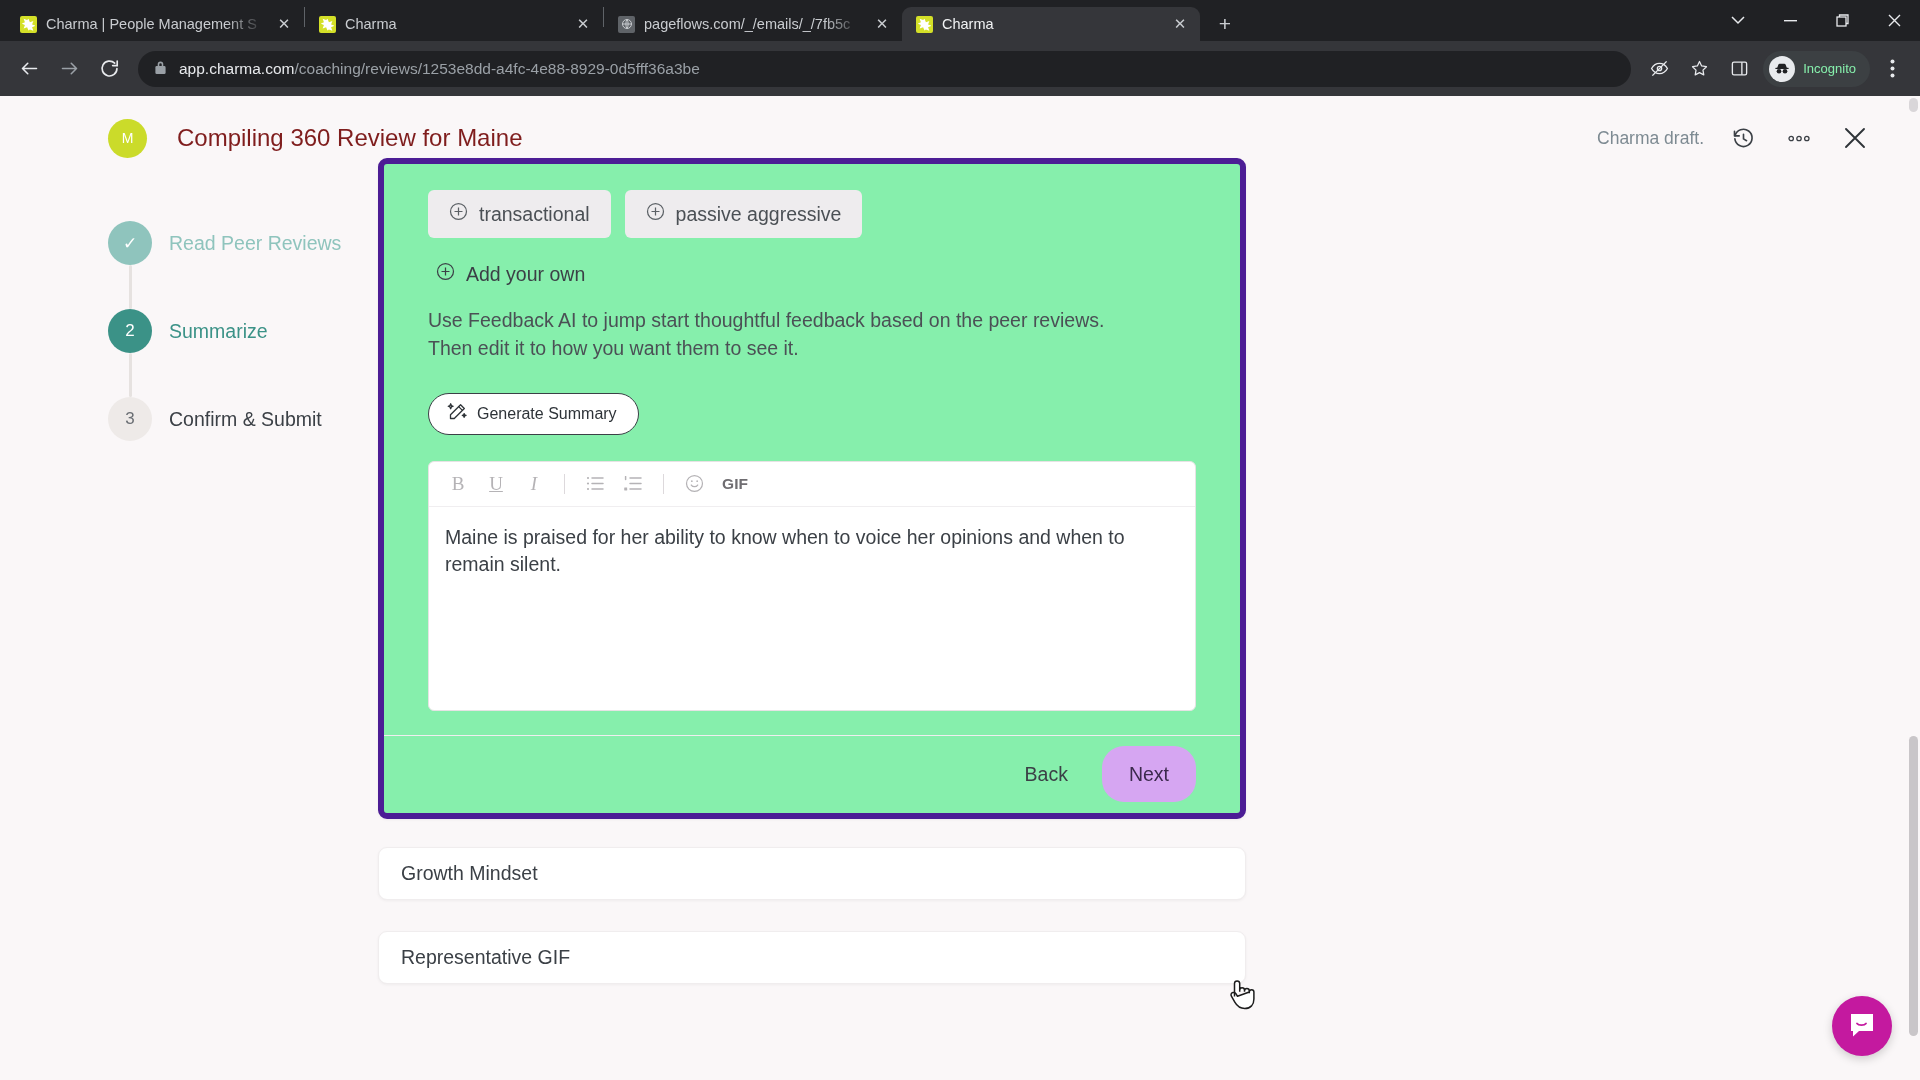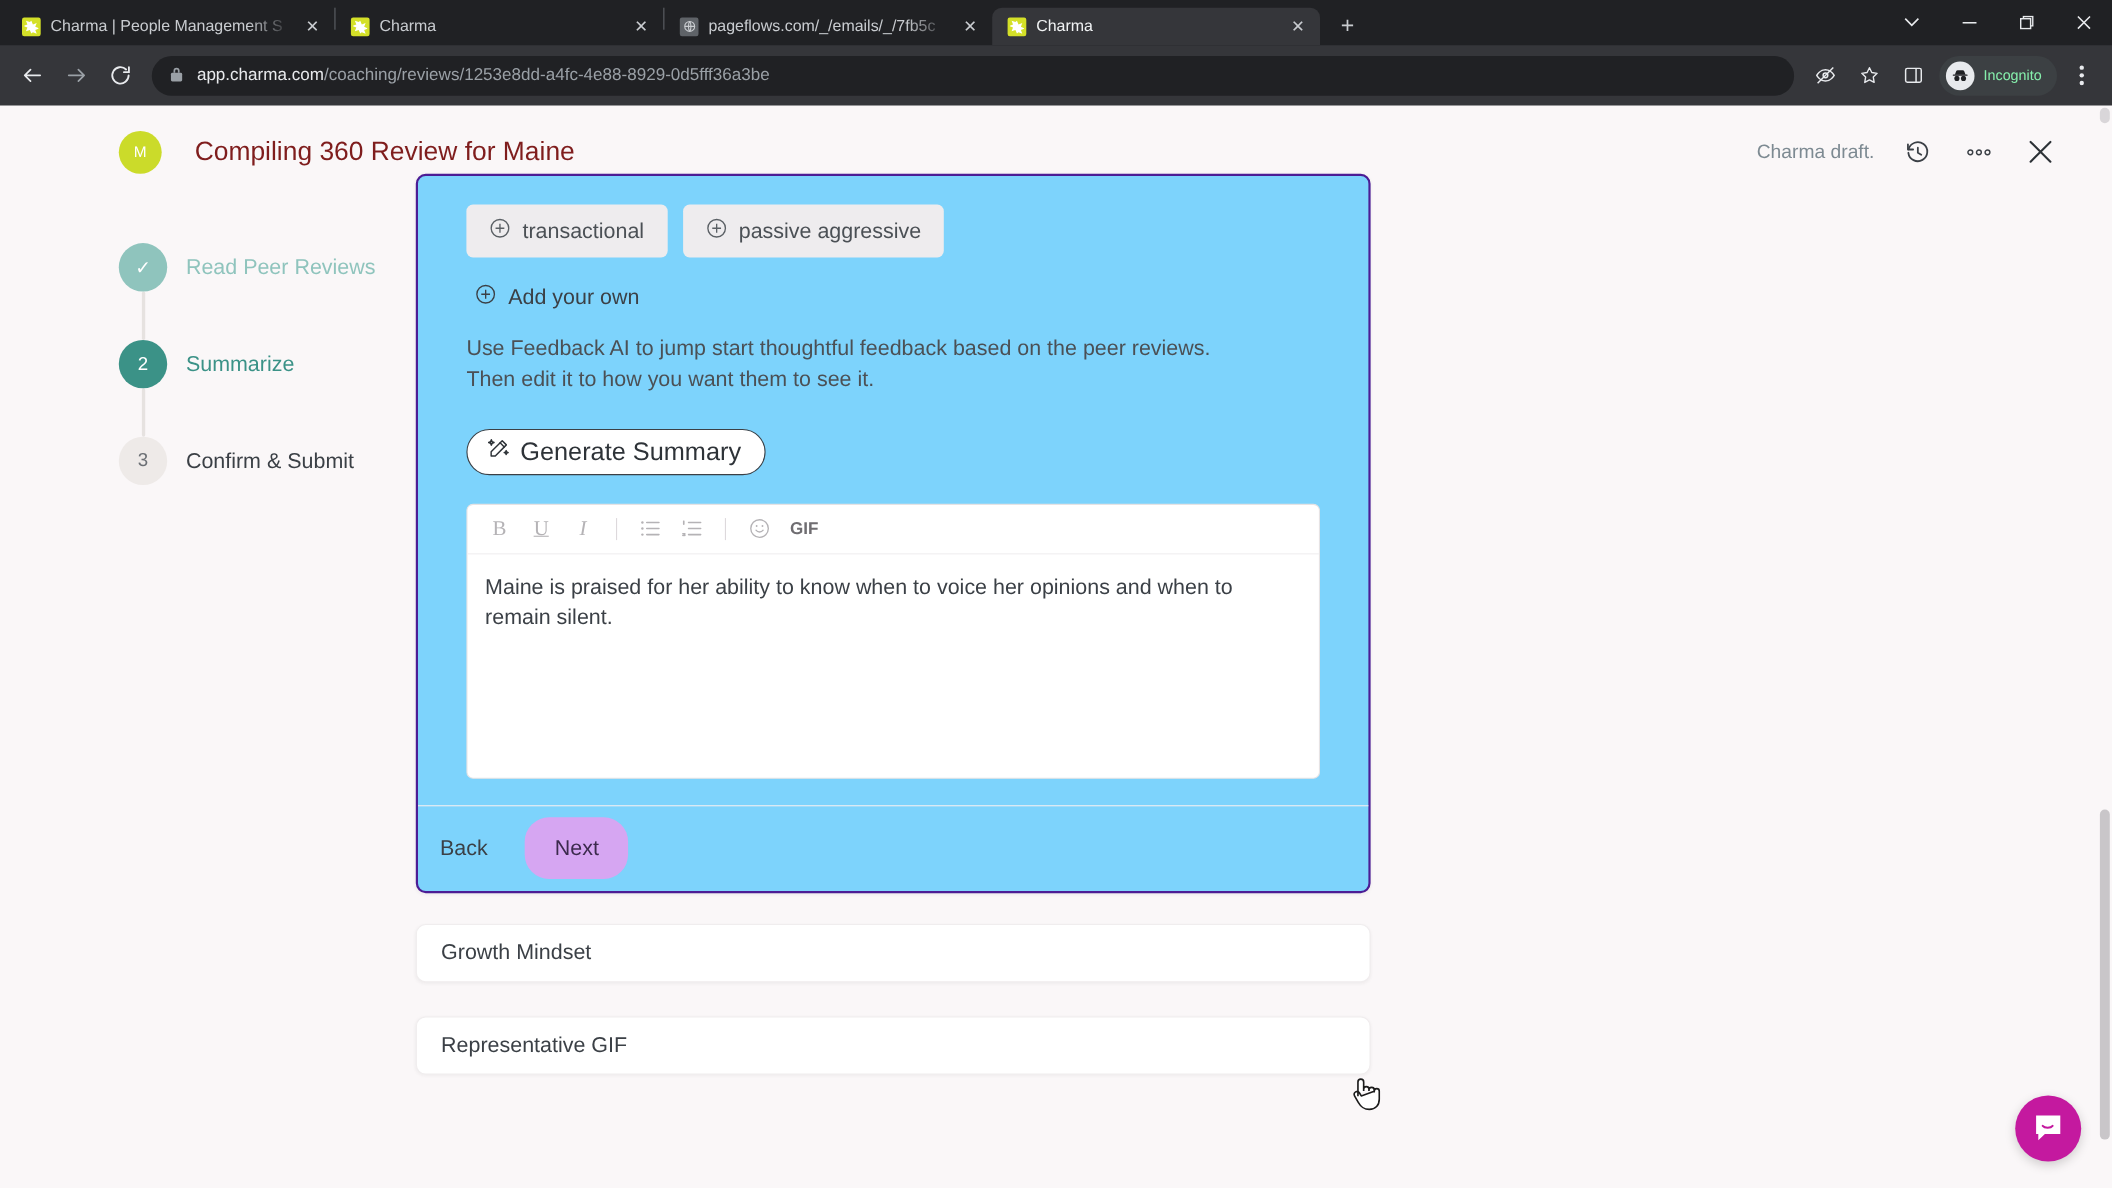--- a/index.html
+++ b/index.html
@@ -125,21 +125,21 @@
   .step-label { font-size: 19.5px; }
   .step-label.done { color: #8fc4bd; }
   .step-label.current { color: #3b9287; }
   .step-label.todo { color: #3b4046; }
   .connector { width: 3px; height: 44px; background: #e6e2e0; margin-left: 21px; border-radius: 2px; }
 
   
   .main-col { flex: 1 1 auto; max-width: 888px; padding-right: 20px; }
 
   .card {
-    background: #7dd3fc; border-radius: 9px; border: 2px solid #4c1d95;
+    background: #86efac; border-radius: 9px; border: 6px solid #4c1d95;
     box-shadow: 0 1px 3px rgba(40,30,40,0.05);
   }
   .card.primary { margin-top: -22px; padding: 0; }
   .card-body { padding: 26px 44px 0 44px; }
 
   .chips { display: flex; gap: 14px; flex-wrap: wrap; }
   .chip {
     background: #eeecee; border-radius: 6px; height: 48px;
     display: flex; align-items: center; gap: 11px; padding: 0 21px;
     font-size: 19.5px; color: #4b5055;
@@ -155,21 +155,21 @@
     font-size: 19.5px; color: #2e3338; font-weight: 700;
     margin-top: 40px; letter-spacing: -0.1px;
   }
   .prompt-sub {
     font-size: 19.5px; color: #4b5055; margin-top: 20px; line-height: 1.45; max-width: 800px;
   }
 
   .gen-btn {
     display: inline-flex; align-items: center; gap: 9px;
     border: 1.6px solid #3b4046; border-radius: 24px; height: 42px;
-    padding: 0 21px 0 18px; font-size: 23px; color: #2e3338;
+    padding: 0 21px 0 18px; font-size: 16px; color: #2e3338;
     margin-top: 30px; background: #ffffff;
   }
 
   .editor {
     margin-top: 26px; border: 1px solid #e6e3e4; border-radius: 6px;
     height: 250px; display: flex; flex-direction: column; overflow: hidden;
     background: #ffffff;
   }
   .ed-toolbar {
     height: 45px; display: flex; align-items: center; gap: 4px;
@@ -182,21 +182,21 @@
   }
   .ed-btn.gif { font-family: "Liberation Sans", sans-serif; font-size: 15.5px; font-weight: 700; color: #6f6d71; width: 40px; }
   .ed-div { width: 1px; height: 20px; background: #ddd9dc; margin: 0 9px; }
   .ed-area {
     flex: 1 1 auto; padding: 17px 16px 0 16px;
     font-size: 19.5px; color: #3b4046; line-height: 1.42;
   }
 
   .card-footer {
     margin-top: 24px; border-top: 1px solid #f0eef0; height: 78px;
-    display: flex; align-items: center; justify-content: flex-start;
+    display: flex; align-items: center; justify-content: flex-end;
     gap: 14px; padding-right: 44px;
   }
   .back-btn {
     background: transparent; border: none; font-size: 19.5px;
     color: #3b4046; padding: 10px 20px; font-family: inherit;
   }
   .next-btn {
     background: #d6a6f2; border: none; border-radius: 22px;
     height: 56px; padding: 0 27px; font-size: 19.5px; color: #3c2a4d;
     font-family: inherit;

